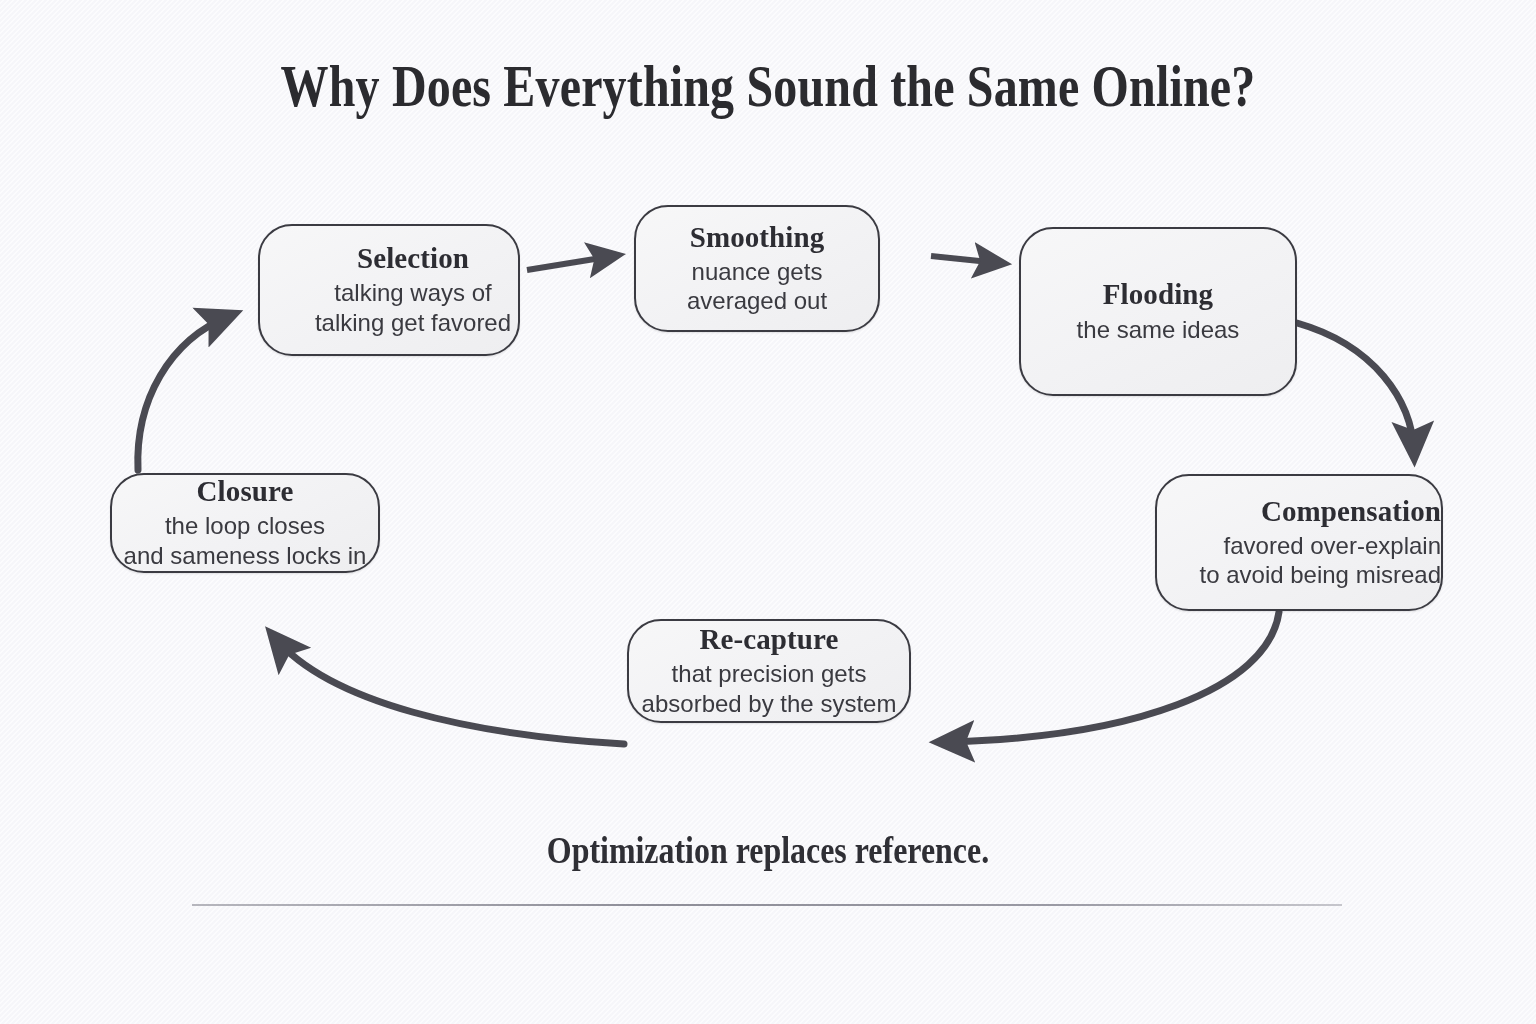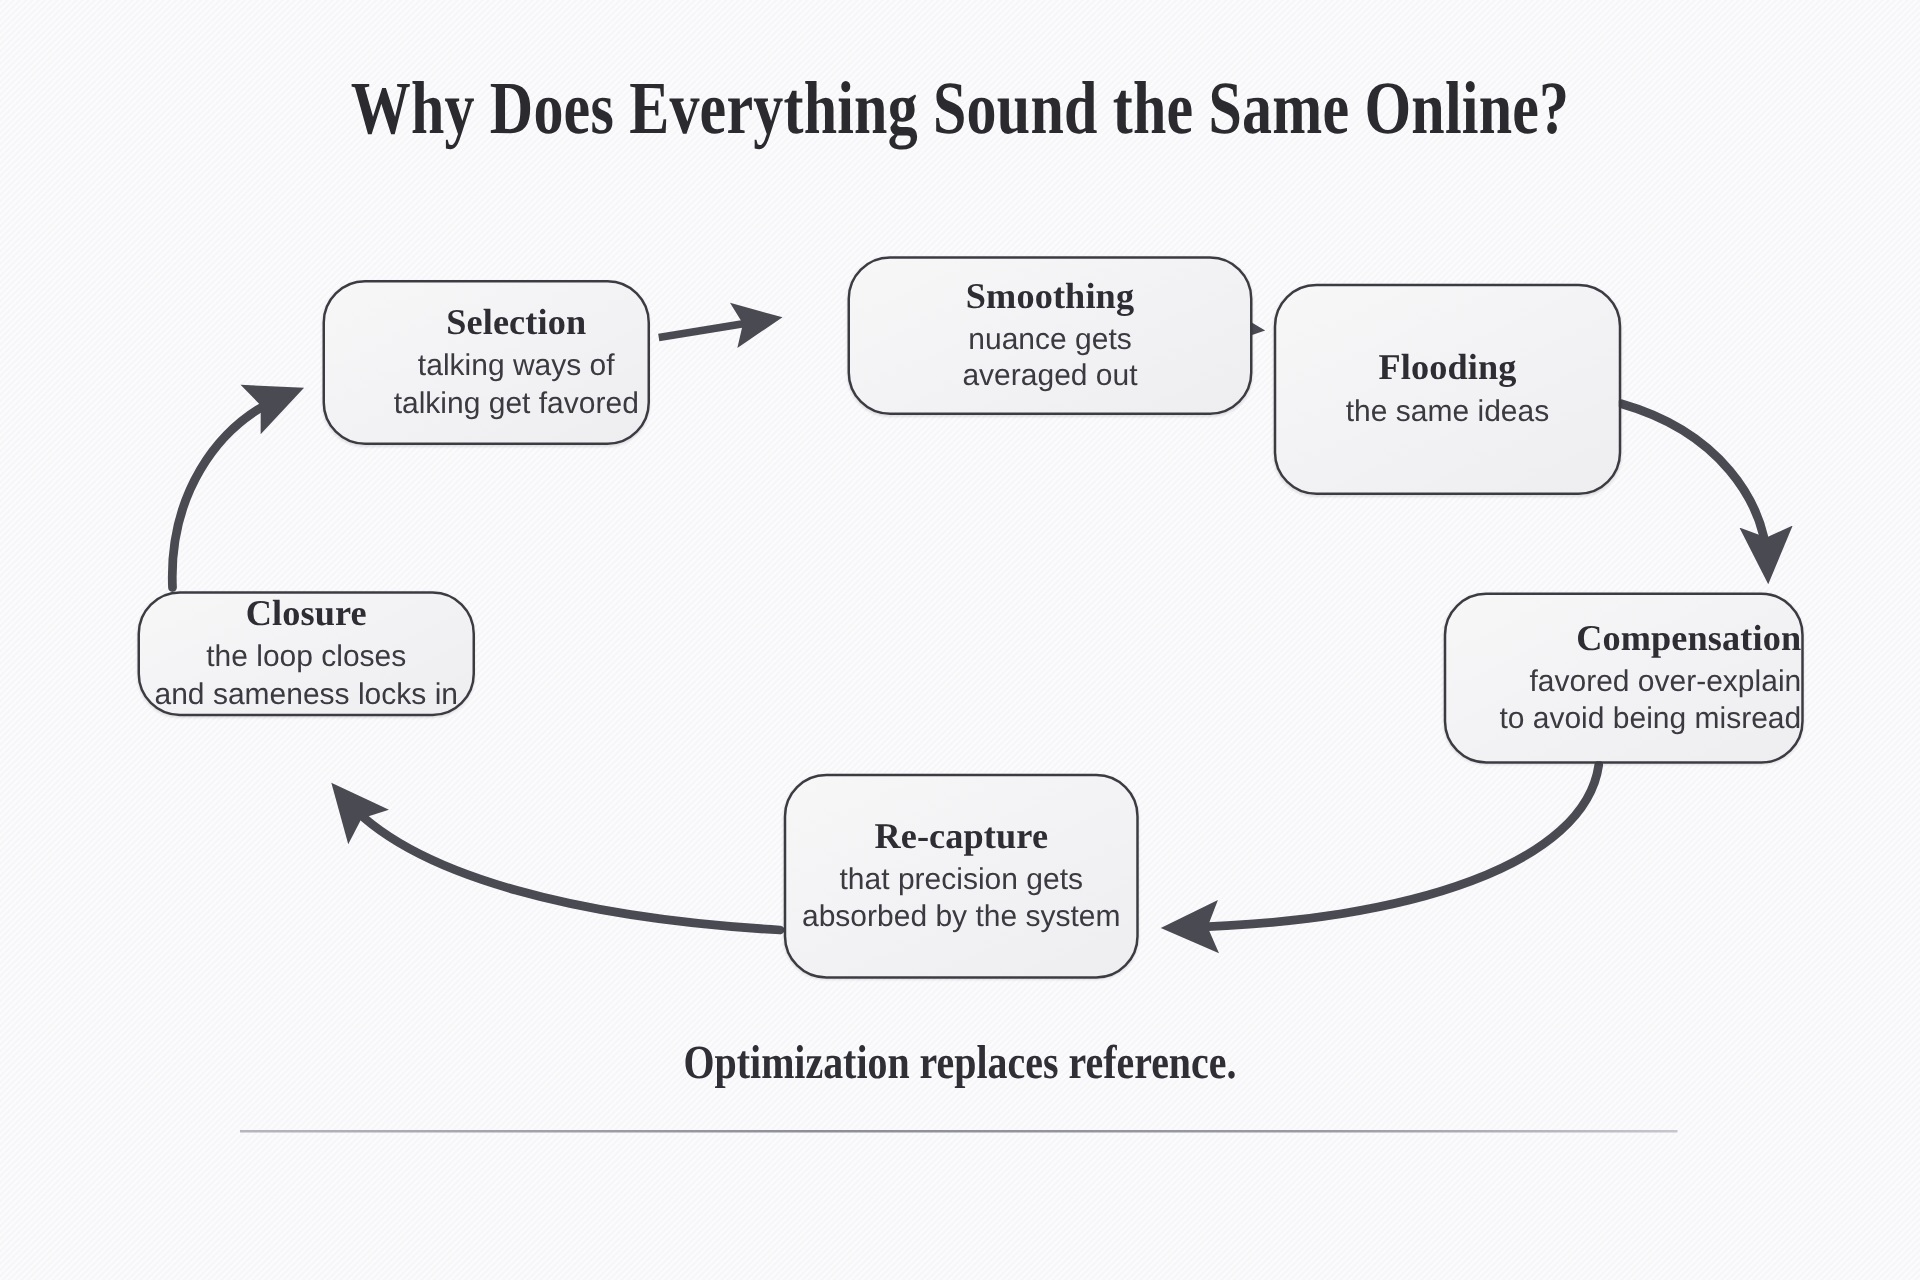--- a/index.html
+++ b/index.html
@@ -75,24 +75,24 @@
     font-family: "Liberation Sans", sans-serif;
     font-weight: 400;
     font-size: 24px;
     line-height: 1.22;
     color: #3a3a40;
     white-space: nowrap;
   }
 
   
   #node-selection    { left: 258px; top: 224px;  width: 262px; height: 132px; padding-left: 48px; }
-  #node-smoothing    { left: 634px; top: 205px;  width: 324px; height: 127px; margin-left: 44px; }
+  #node-smoothing    { left: 634px; top: 205px;  width: 246px; height: 127px; }
   #node-flooding     { left: 1019px; top: 227px; width: 278px; height: 169px; }
   #node-compensation { left: 1155px; top: 474px; width: 288px; height: 137px; align-items: flex-end; }
-  #node-recapture    { left: 627px; top: 619px;  width: 284px; height: 164px; }
+  #node-recapture    { left: 627px; top: 619px;  width: 284px; height: 104px; }
   #node-closure      { left: 110px; top: 473px;  width: 270px; height: 100px; }
 
   
   #node-flooding .n-desc,
   #node-compensation .n-desc,
   #node-recapture .n-desc,
   #node-closure .n-desc { position: relative; }
 
   
   .caption {

